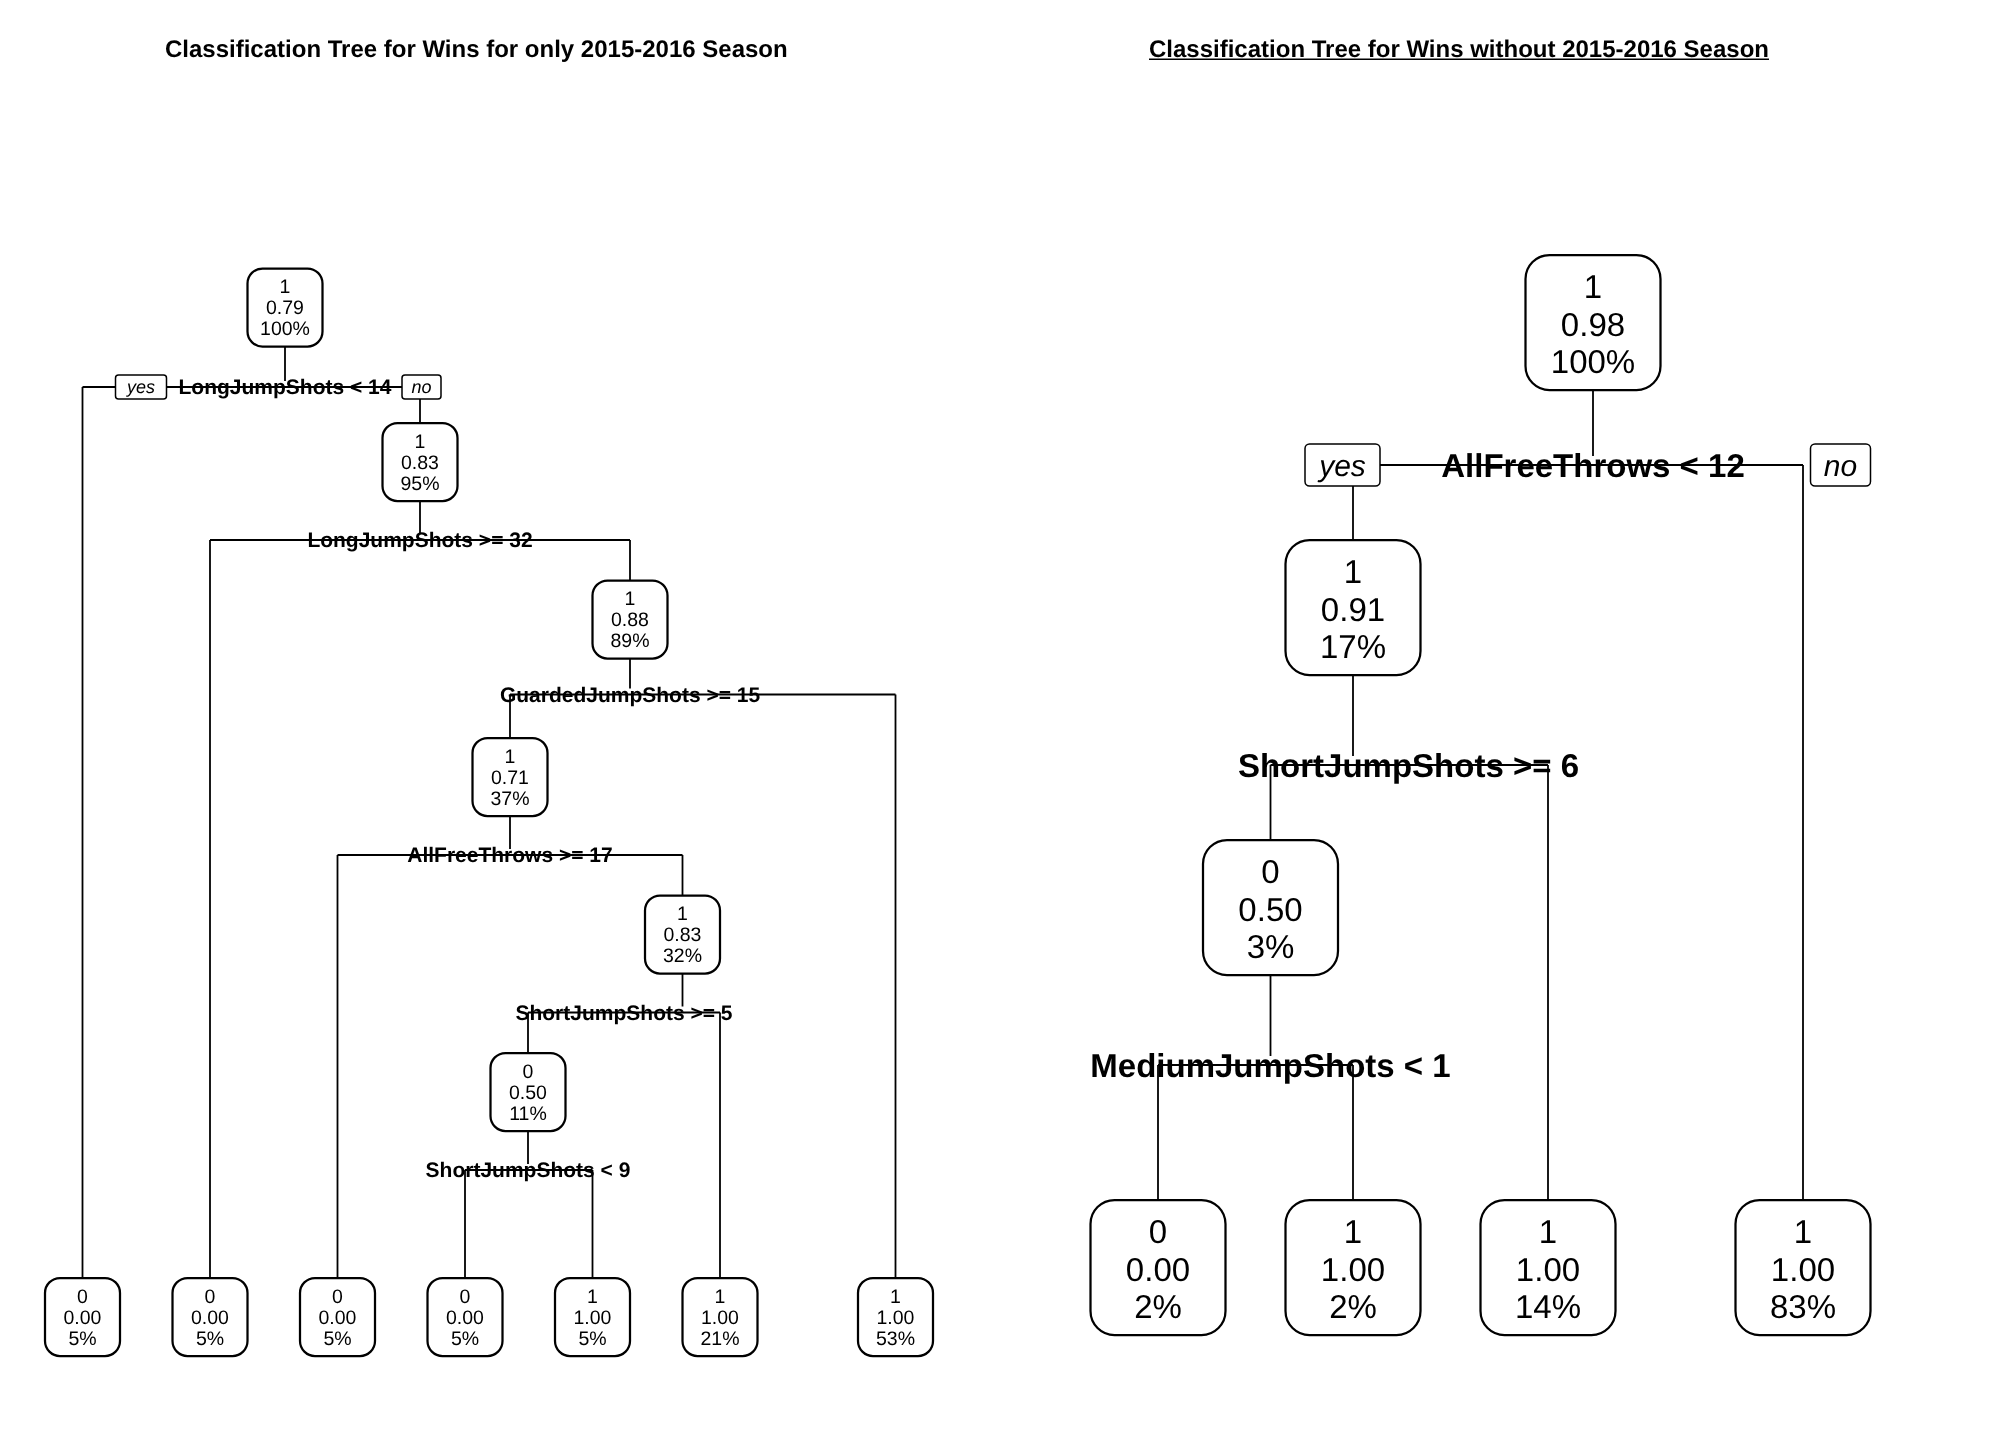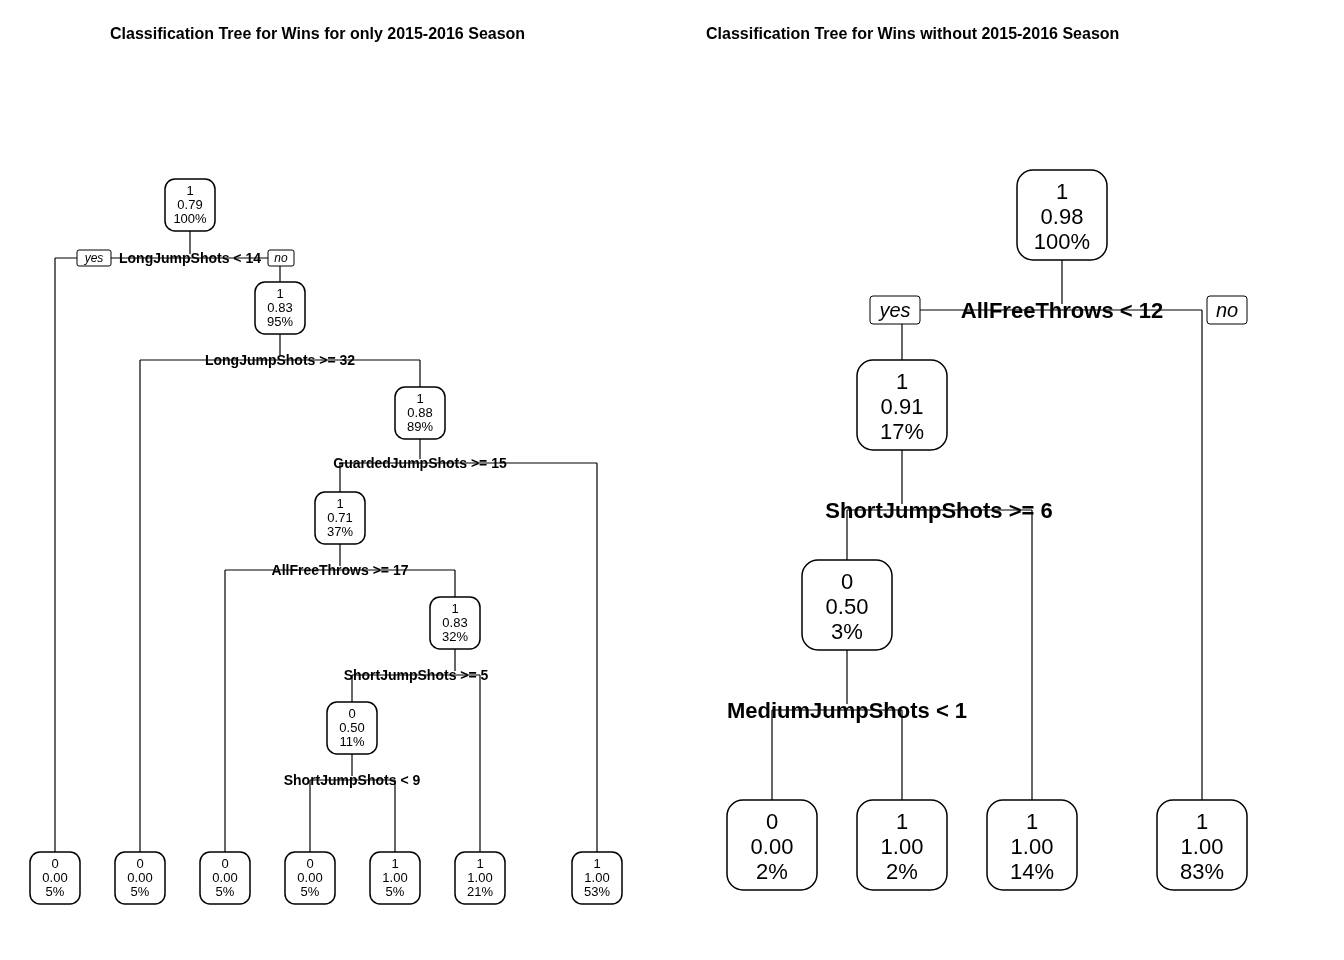--- a/index.html
+++ b/index.html
@@ -78,21 +78,21 @@
     stroke-width: 1.2;
     fill: none;
   }
 </style>
 </head>
 <body>
 
 <div class="page">
 
   <div class="title" style="left:110px; top:25px;">Classification Tree for Wins for only 2015-2016 Season</div>
-  <div class="title" style="left:706px; top:25px;">Classification Tree for Wins without 2015-2016 Season</div>
+  <div class="title" style="left:766px; top:25px;text-decoration:underline;">Classification Tree for Wins without 2015-2016 Season</div>
 
   <div class="svg-wrap" style="left:0; top:80px;">
     <svg width="672" height="860">
 
       <line class="edge" x1="190" y1="151" x2="190" y2="174"></line>
 
       <line class="edge" x1="55" y1="178" x2="280" y2="178"></line>
 
       <line class="edge" x1="55" y1="178" x2="55" y2="772"></line>
 

